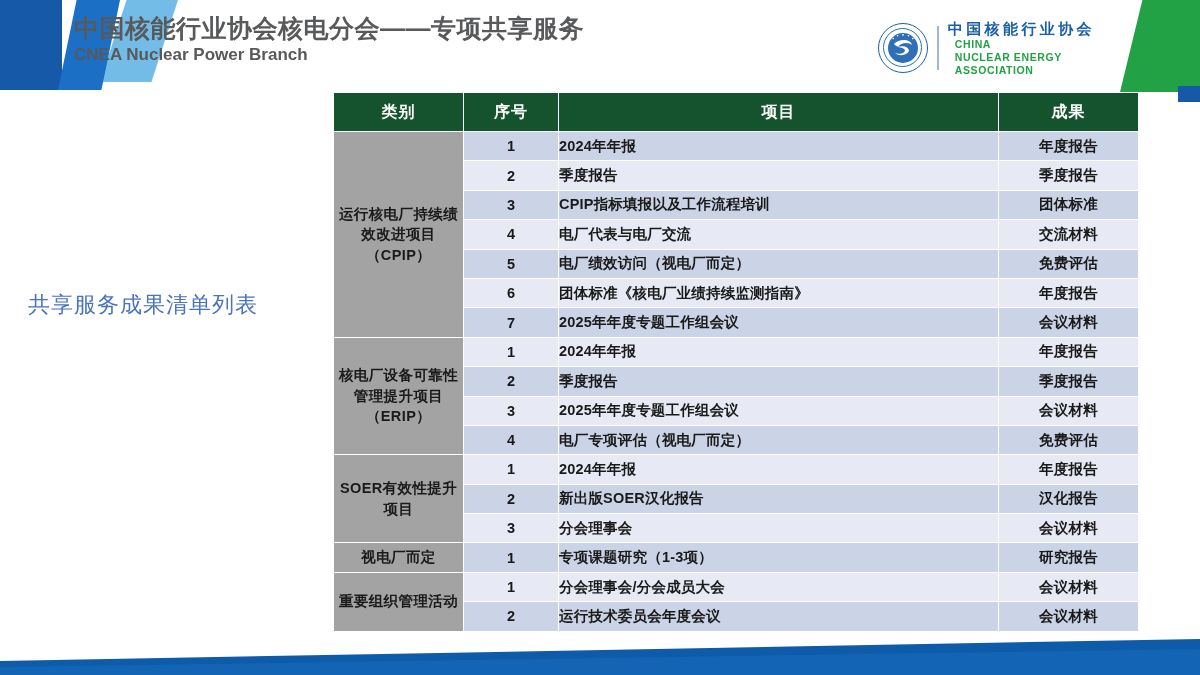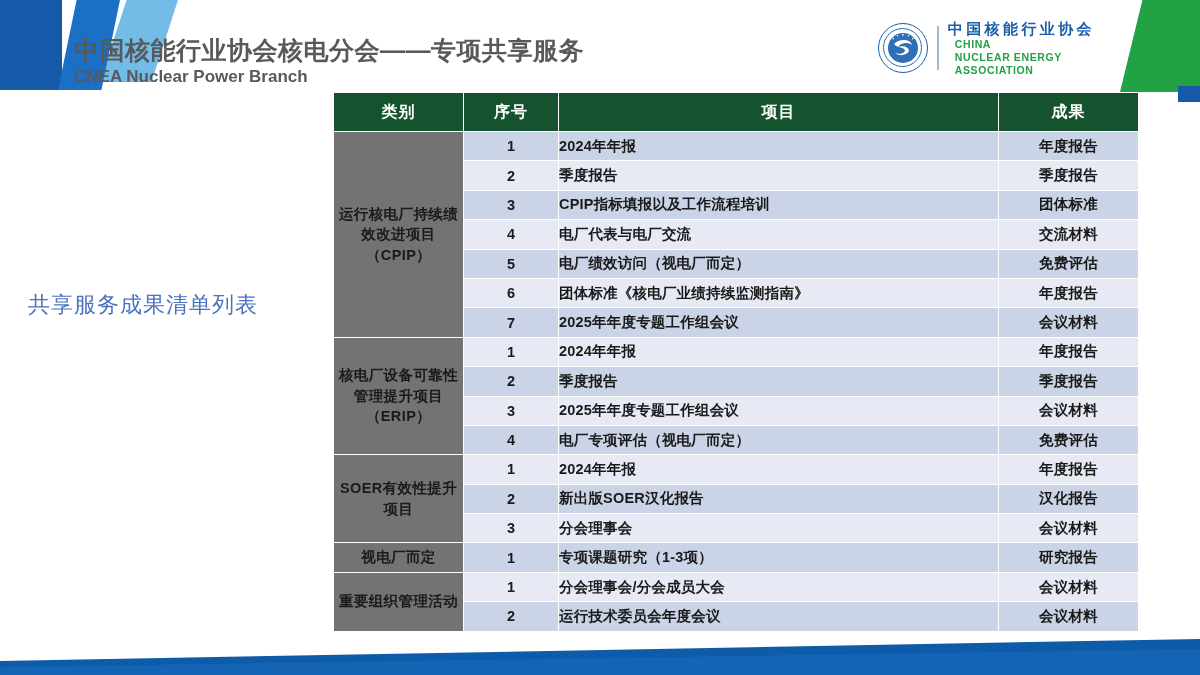--- a/index.html
+++ b/index.html
@@ -76,21 +76,20 @@
     position: absolute;
     left: 74px; top: 12px;
   }
   .title-cn {
     font-size: 25px;
     font-weight: bold;
     color: #58595B;
     line-height: 1.28;
     letter-spacing: 0.5px;
     white-space: nowrap;
-    margin-top: 22px;
   }
   .title-en {
     font-size: 17px;
     font-weight: bold;
     color: #58595B;
     line-height: 1.28;
     white-space: nowrap;
   }
 
   
@@ -183,21 +182,21 @@
     height: 38px;
     text-align: center;
     letter-spacing: 1px;
   }
   col.c-cat   { width: 130px; }
   col.c-idx   { width: 95px; }
   col.c-proj  { width: 440px; }
   col.c-res   { width: 140px; }
 
   td.cat-cell {
-    background: #737373;
+    background: #a3a3a3;
     color: #ffffff;
     text-align: center;
     font-size: 14.5px;
     font-weight: bold;
     line-height: 1.42;
     letter-spacing: 0.4px;
     padding: 0 5px;
   }
   td.idx-cell {
     text-align: center;

